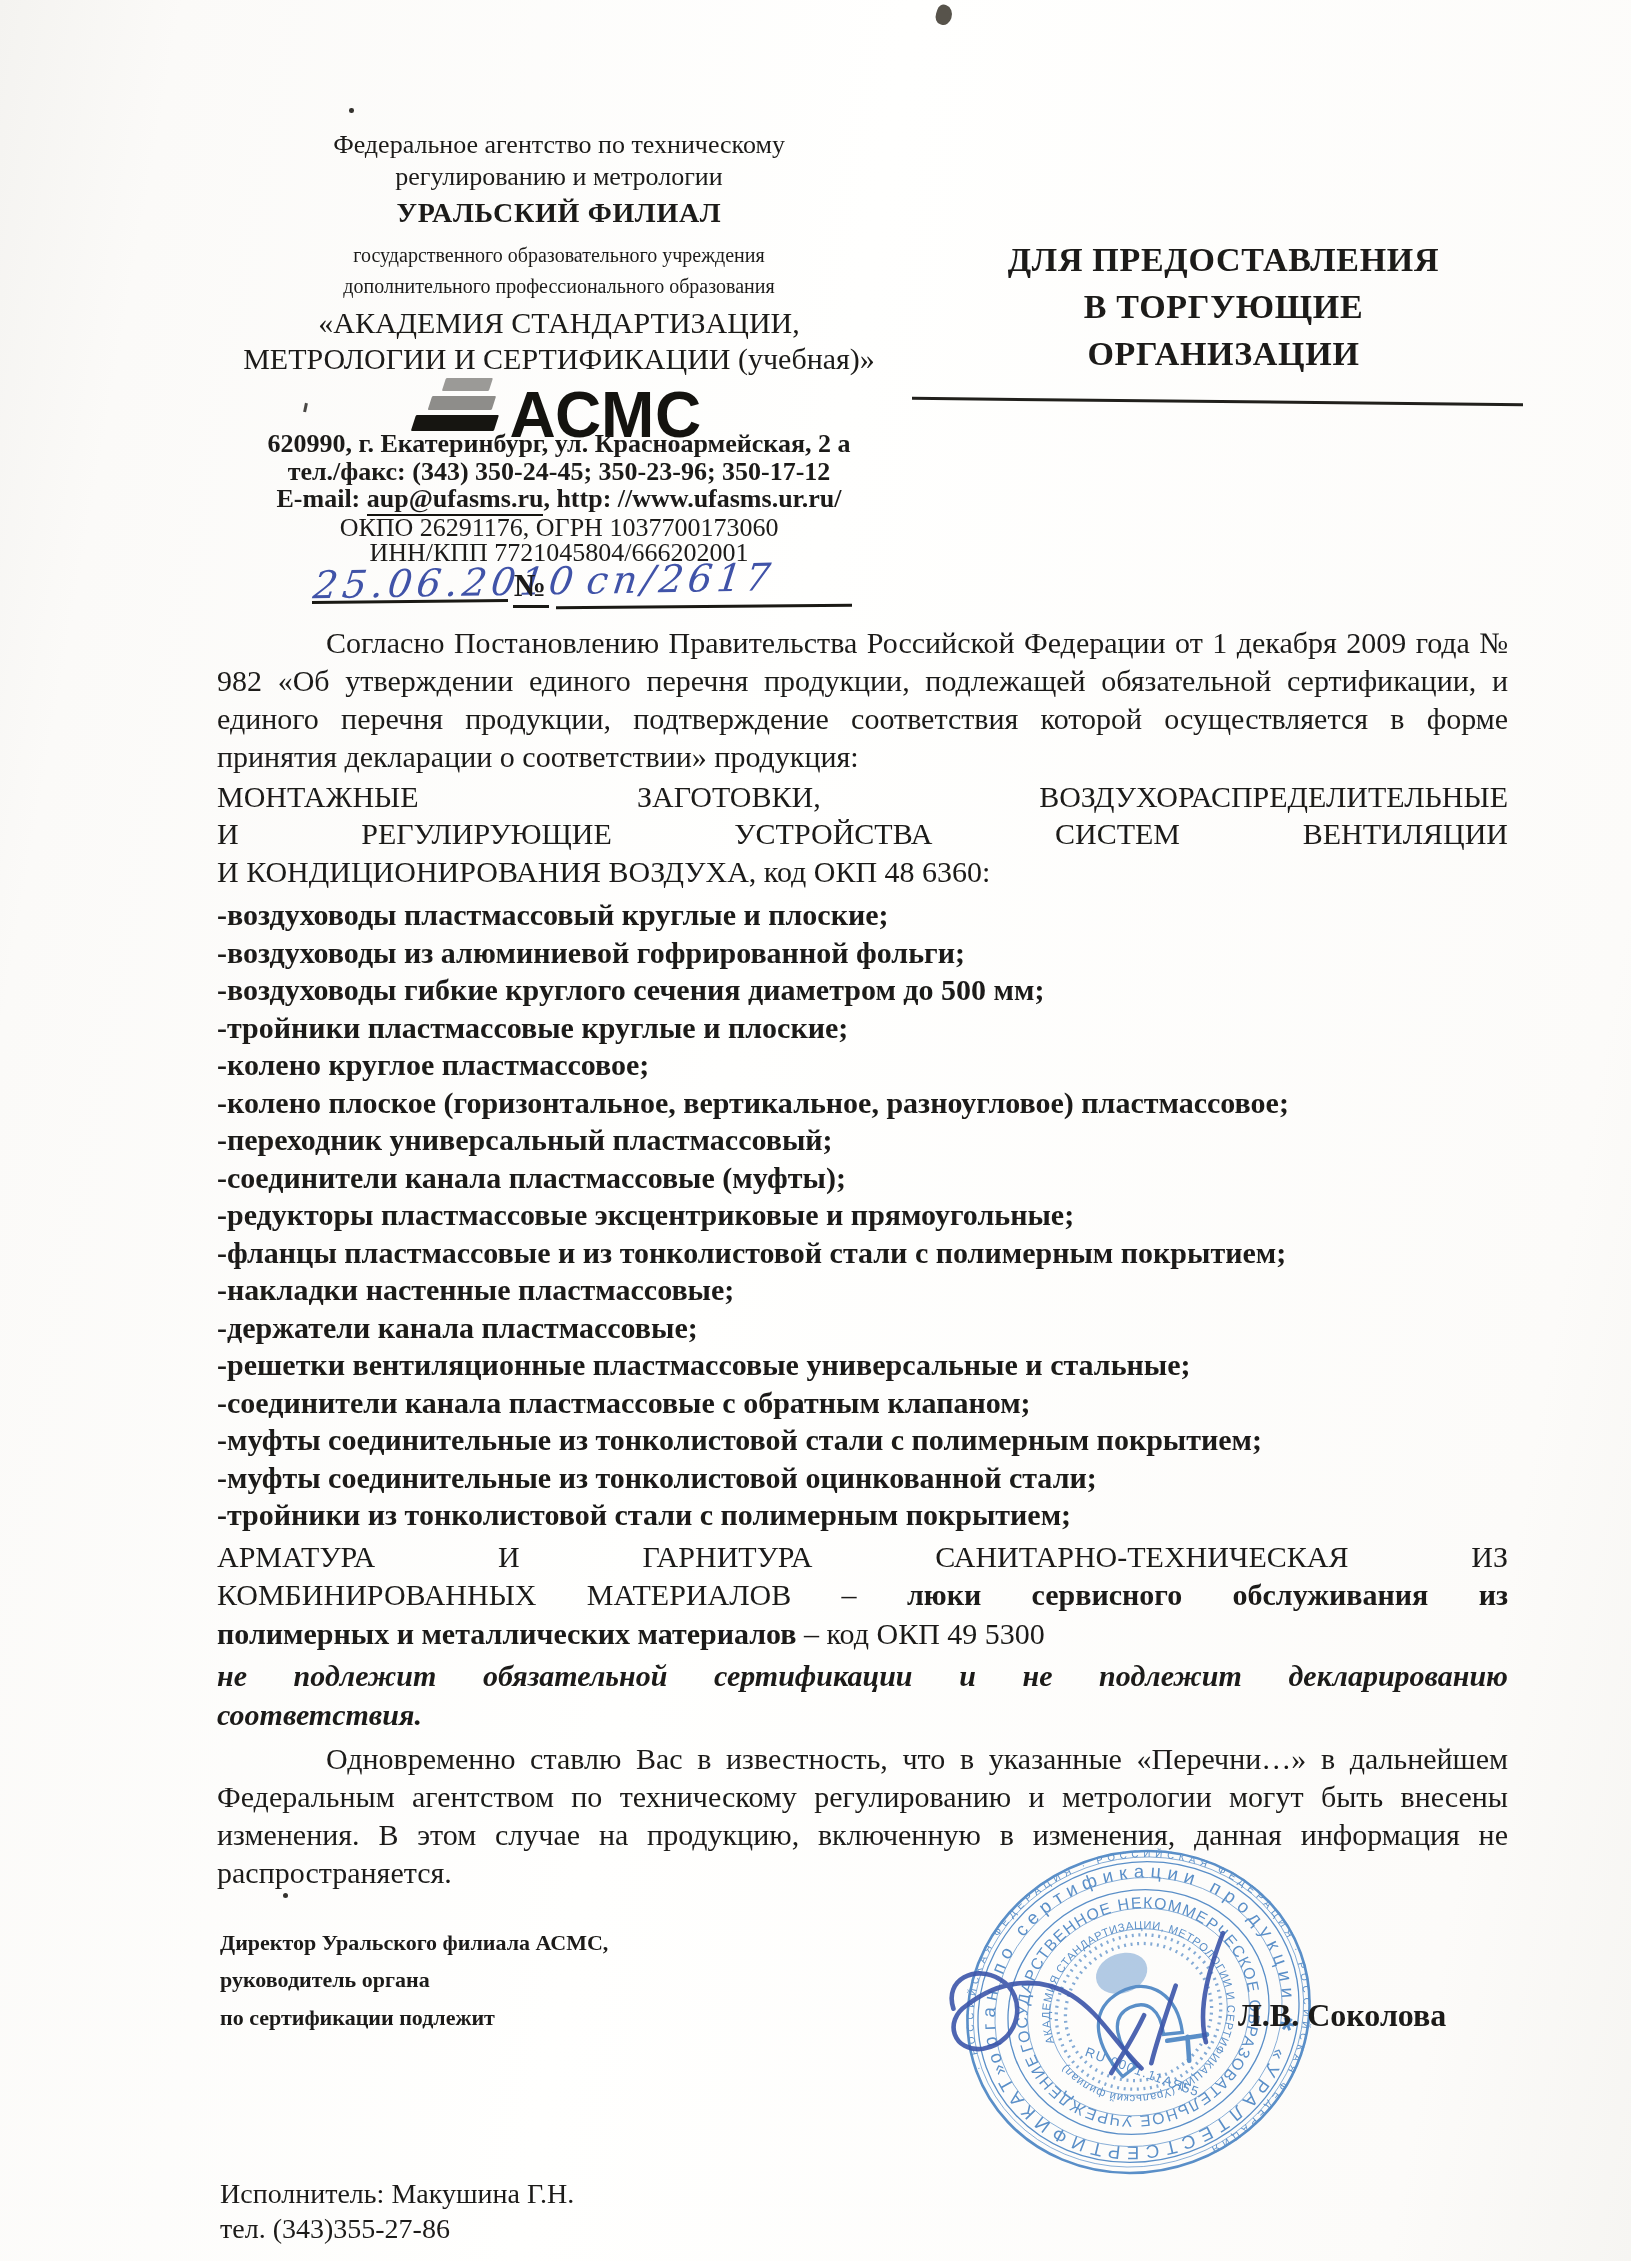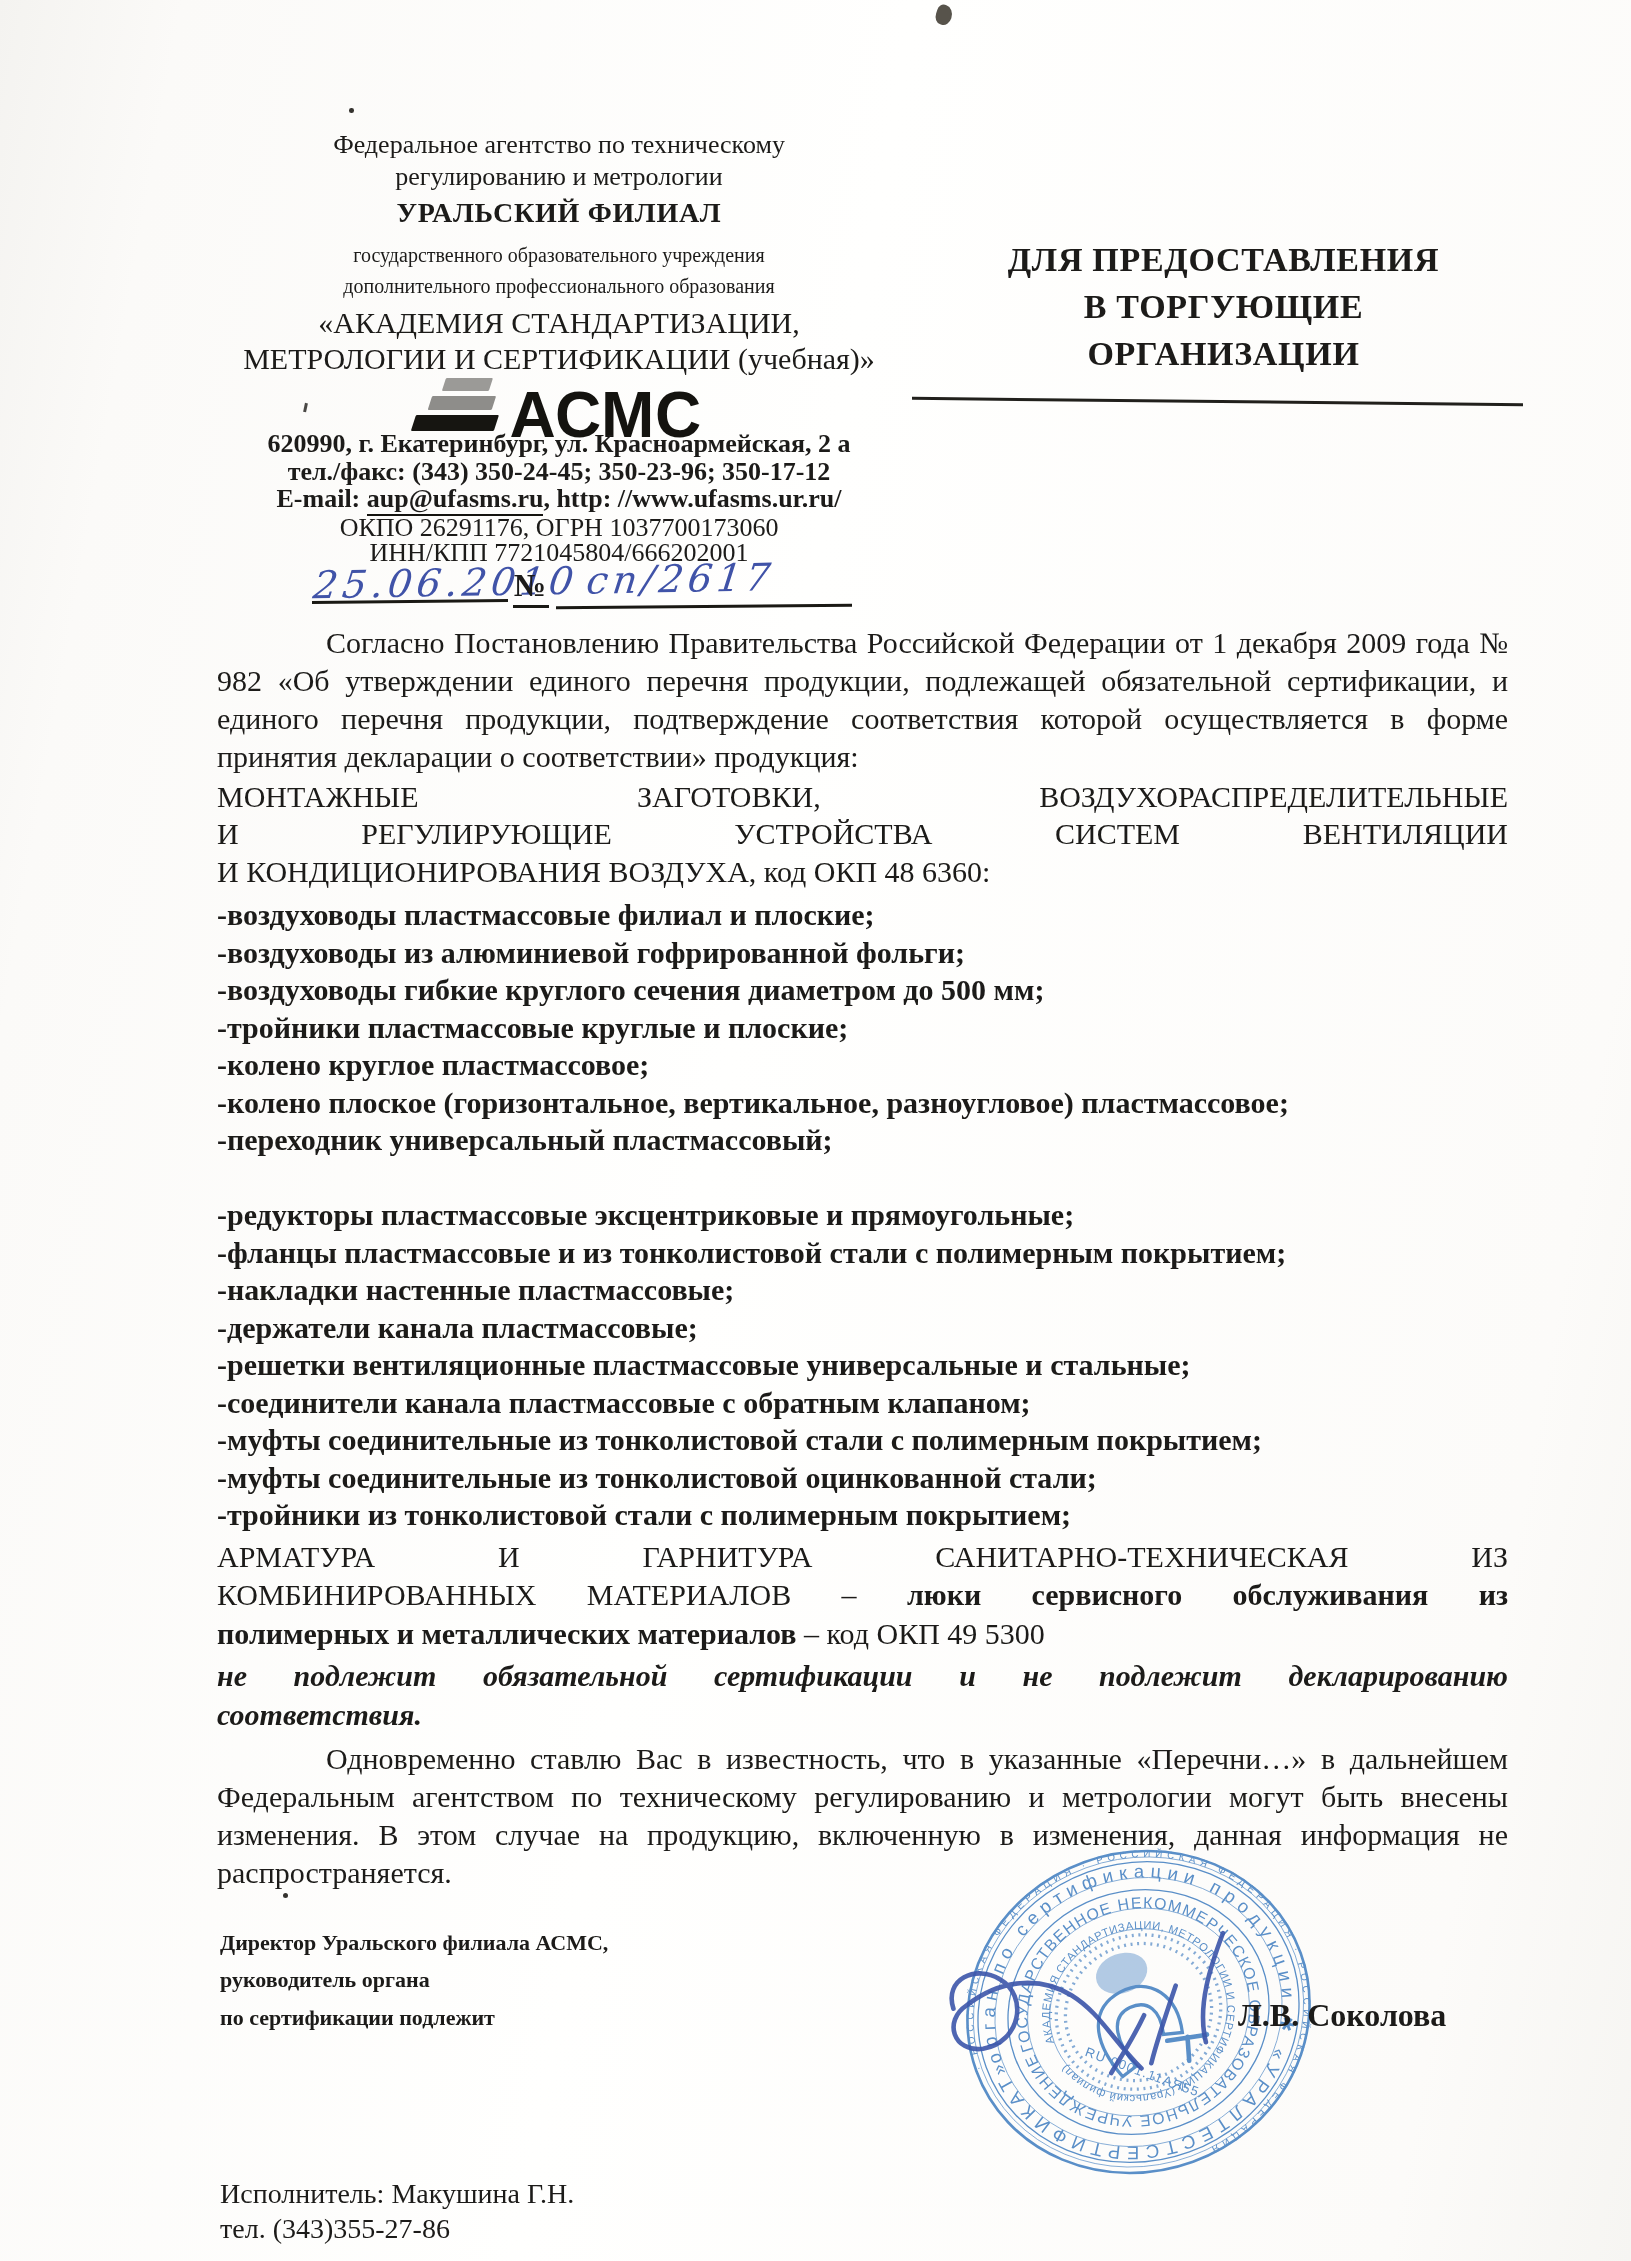--- a/index.html
+++ b/index.html
@@ -89,27 +89,28 @@
   <div class="abs dist" style="top:283px;">В ТОРГУЮЩИЕ</div>
   <div class="abs dist" style="top:330px;">ОРГАНИЗАЦИИ</div>
   <div class="abs" style="left:912px;top:400px;width:611px;height:3.3px;background:#21201c;transform:rotate(0.6deg);"></div>
 
   <div class="abs bodytxt indent" style="top:624px;">Согласно Постановлению Правительства Российской Федерации от  1 декабря 2009 года № 982 «Об утверждении единого перечня продукции, подлежащей обязательной сертификации, и единого перечня продукции, подтверждение соответствия которой осуществляется в форме принятия декларации о соответствии» продукция:</div>
 
   <div class="abs capsline" style="top:778px;">МОНТАЖНЫЕ ЗАГОТОВКИ, ВОЗДУХОРАСПРЕДЕЛИТЕЛЬНЫЕ</div>
   <div class="abs capsline" style="top:815px;">И РЕГУЛИРУЮЩИЕ УСТРОЙСТВА СИСТЕМ ВЕНТИЛЯЦИИ</div>
   <div class="abs capsline3" style="top:853px;">И КОНДИЦИОНИРОВАНИЯ ВОЗДУХА, код ОКП 48 6360:</div>
 
-  <div class="abs pitem" style="top:896px;">-воздуховоды пластмассовые филиал и плоские;</div>
+  <div class="abs pitem" style="top:896px;">-воздуховоды пластмассовый круглые и плоские;</div>
   <div class="abs pitem" style="top:934px;">-воздуховоды из алюминиевой гофрированной фольги;</div>
   <div class="abs pitem" style="top:971px;">-воздуховоды гибкие круглого сечения диаметром до 500 мм;</div>
   <div class="abs pitem" style="top:1009px;">-тройники пластмассовые круглые и плоские;</div>
   <div class="abs pitem" style="top:1046px;">-колено круглое пластмассовое;</div>
   <div class="abs pitem" style="top:1084px;">-колено плоское (горизонтальное, вертикальное, разноугловое) пластмассовое;</div>
   <div class="abs pitem" style="top:1121px;">-переходник универсальный пластмассовый;</div>
+  <div class="abs pitem" style="top:1159px;">-соединители канала пластмассовые (муфты);</div>
   <div class="abs pitem" style="top:1196px;">-редукторы пластмассовые эксцентриковые и прямоугольные;</div>
   <div class="abs pitem" style="top:1234px;">-фланцы пластмассовые и из тонколистовой стали с полимерным покрытием;</div>
   <div class="abs pitem" style="top:1271px;">-накладки настенные пластмассовые;</div>
   <div class="abs pitem" style="top:1309px;">-держатели канала пластмассовые;</div>
   <div class="abs pitem" style="top:1346px;">-решетки вентиляционные пластмассовые универсальные и стальные;</div>
   <div class="abs pitem" style="top:1384px;">-соединители канала пластмассовые с обратным клапаном;</div>
   <div class="abs pitem" style="top:1421px;">-муфты соединительные из тонколистовой стали с полимерным покрытием;</div>
   <div class="abs pitem" style="top:1459px;">-муфты соединительные из тонколистовой оцинкованной стали;</div>
   <div class="abs pitem" style="top:1496px;">-тройники из тонколистовой стали с полимерным покрытием;</div>
 

